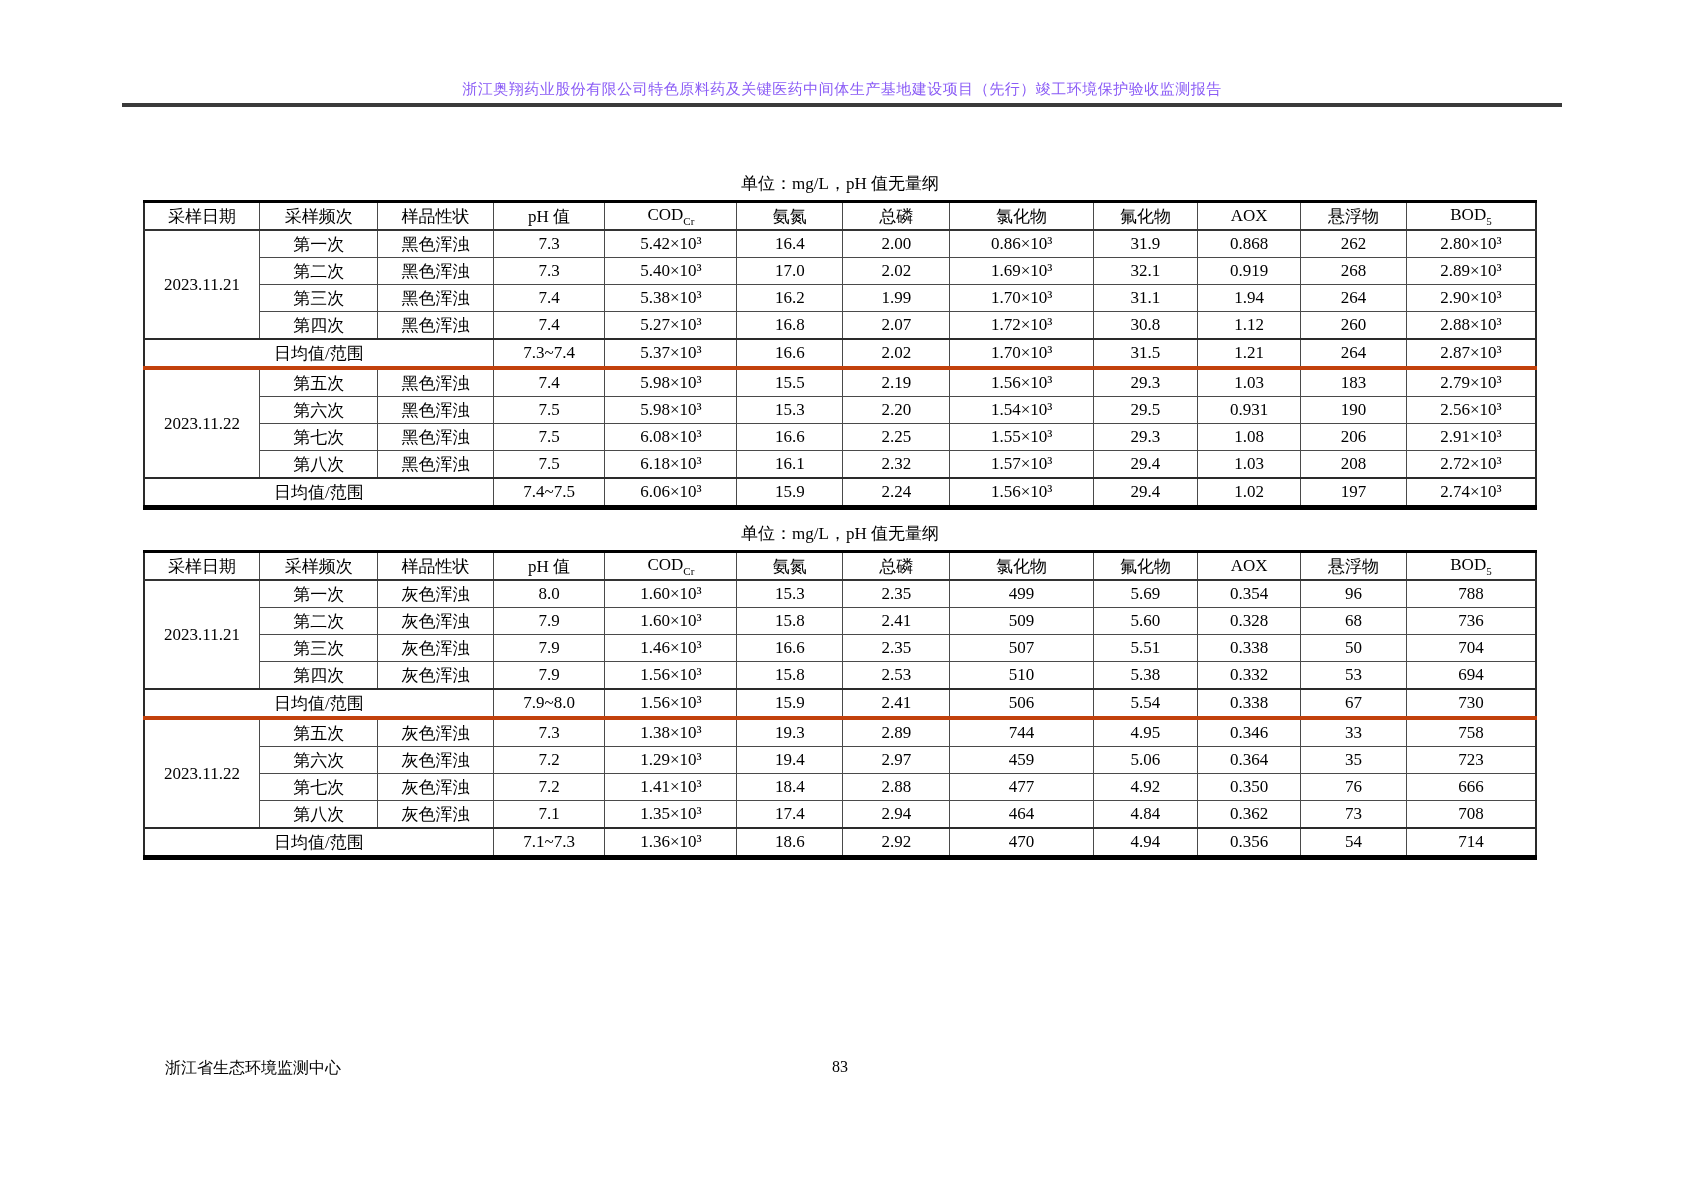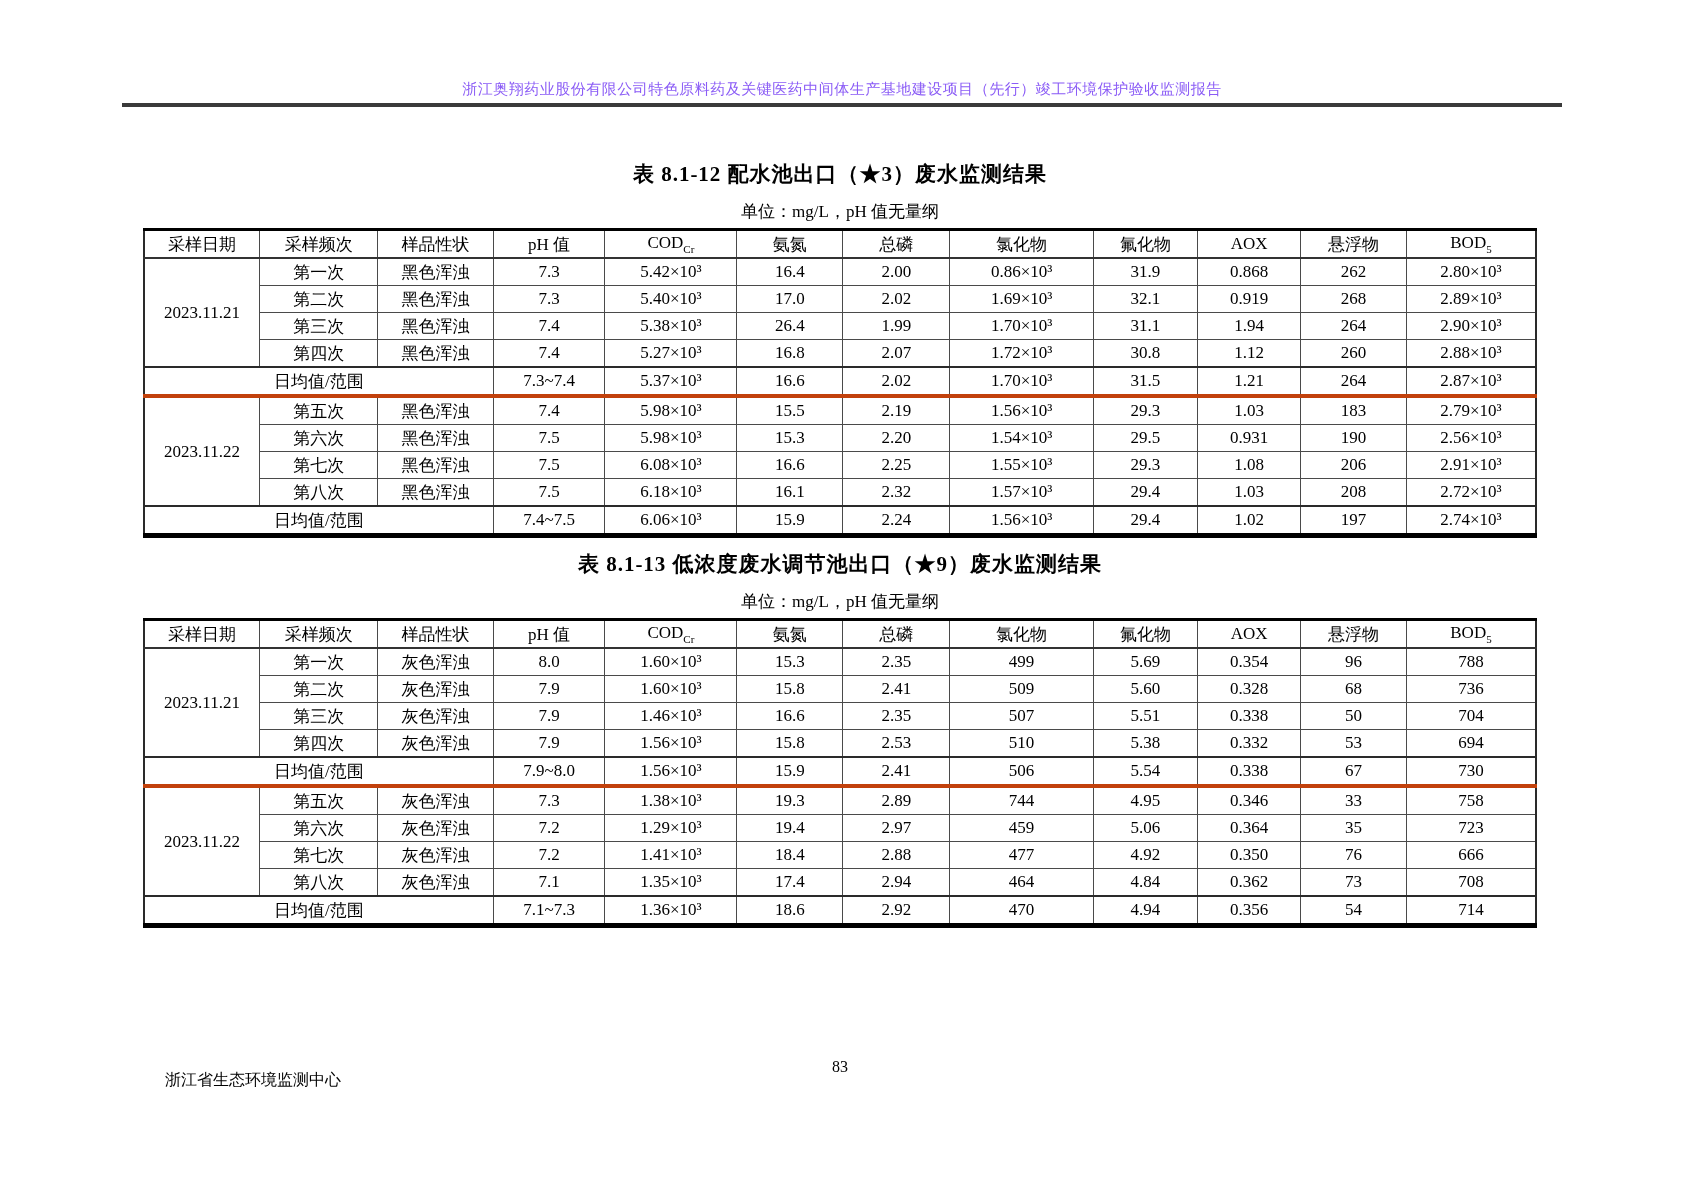--- a/index.html
+++ b/index.html
@@ -35,32 +35,31 @@
     white-space:nowrap; overflow:hidden;
   }
   table.report-table thead th { border-bottom:2px solid #333; }
   table.report-table tr.avg-row td {
     border-top:2px solid #2a2a2a; border-bottom:4px solid #c2410c;
   }
   table.report-table sub { font-size:11px;margin-top:8px; }
   .page-footer {
     position:absolute; top:1058px; left:143px; width:1394px; font-size:16px;
   }
-  .footer-org { position:absolute; left:22px; top:12px; }
+  .footer-org { position:absolute; left:22px; top:0; }
   .footer-page { width:100%; text-align:center; }
 </style>
 </head>
 <body>
 
 <div class="page-header-title">浙江奥翔药业股份有限公司特色原料药及关键医药中间体生产基地建设项目（先行）竣工环境保护验收监测报告</div>
 <div class="header-rule"></div>
 
 <div class="content">
 
-  <h2 class="table-title">表 8.1-12  配水池出口（★3）废水监测结果</h2>
   <div class="unit-note">单位：mg/L，pH 值无量纲</div>
   <table class="report-table">
     <colgroup>
       <col style="width:8.3%">
         <col style="width:8.5%">
         <col style="width:8.3%">
       <col style="width:8.0%">
         <col style="width:9.5%">
         <col style="width:7.6%">
       <col style="width:7.7%">
@@ -112,21 +111,21 @@
           <td>32.1</td>
           <td>0.919</td>
           <td>268</td>
           <td>2.89×10³</td>
         </tr>
         <tr>
           <td>第三次</td>
           <td>黑色浑浊</td>
           <td>7.4</td>
           <td>5.38×10³</td>
-          <td>26.4</td>
+          <td>16.2</td>
           <td>1.99</td>
           <td>1.70×10³</td>
           <td>31.1</td>
           <td>1.94</td>
           <td>264</td>
           <td>2.90×10³</td>
         </tr>
         <tr>
           <td>第四次</td>
           <td>黑色浑浊</td>
@@ -213,21 +212,20 @@
           <td>2.24</td>
           <td>1.56×10³</td>
           <td>29.4</td>
           <td>1.02</td>
           <td>197</td>
           <td>2.74×10³</td>
         </tr>
       </tbody>
     </table>
 
-  <h2 class="table-title second">表 8.1-13  低浓度废水调节池出口（★9）废水监测结果</h2>
   <div class="unit-note">单位：mg/L，pH 值无量纲</div>
   <table class="report-table">
     <colgroup>
       <col style="width:8.3%">
         <col style="width:8.5%">
         <col style="width:8.3%">
       <col style="width:8.0%">
         <col style="width:9.5%">
         <col style="width:7.6%">
       <col style="width:7.7%">

